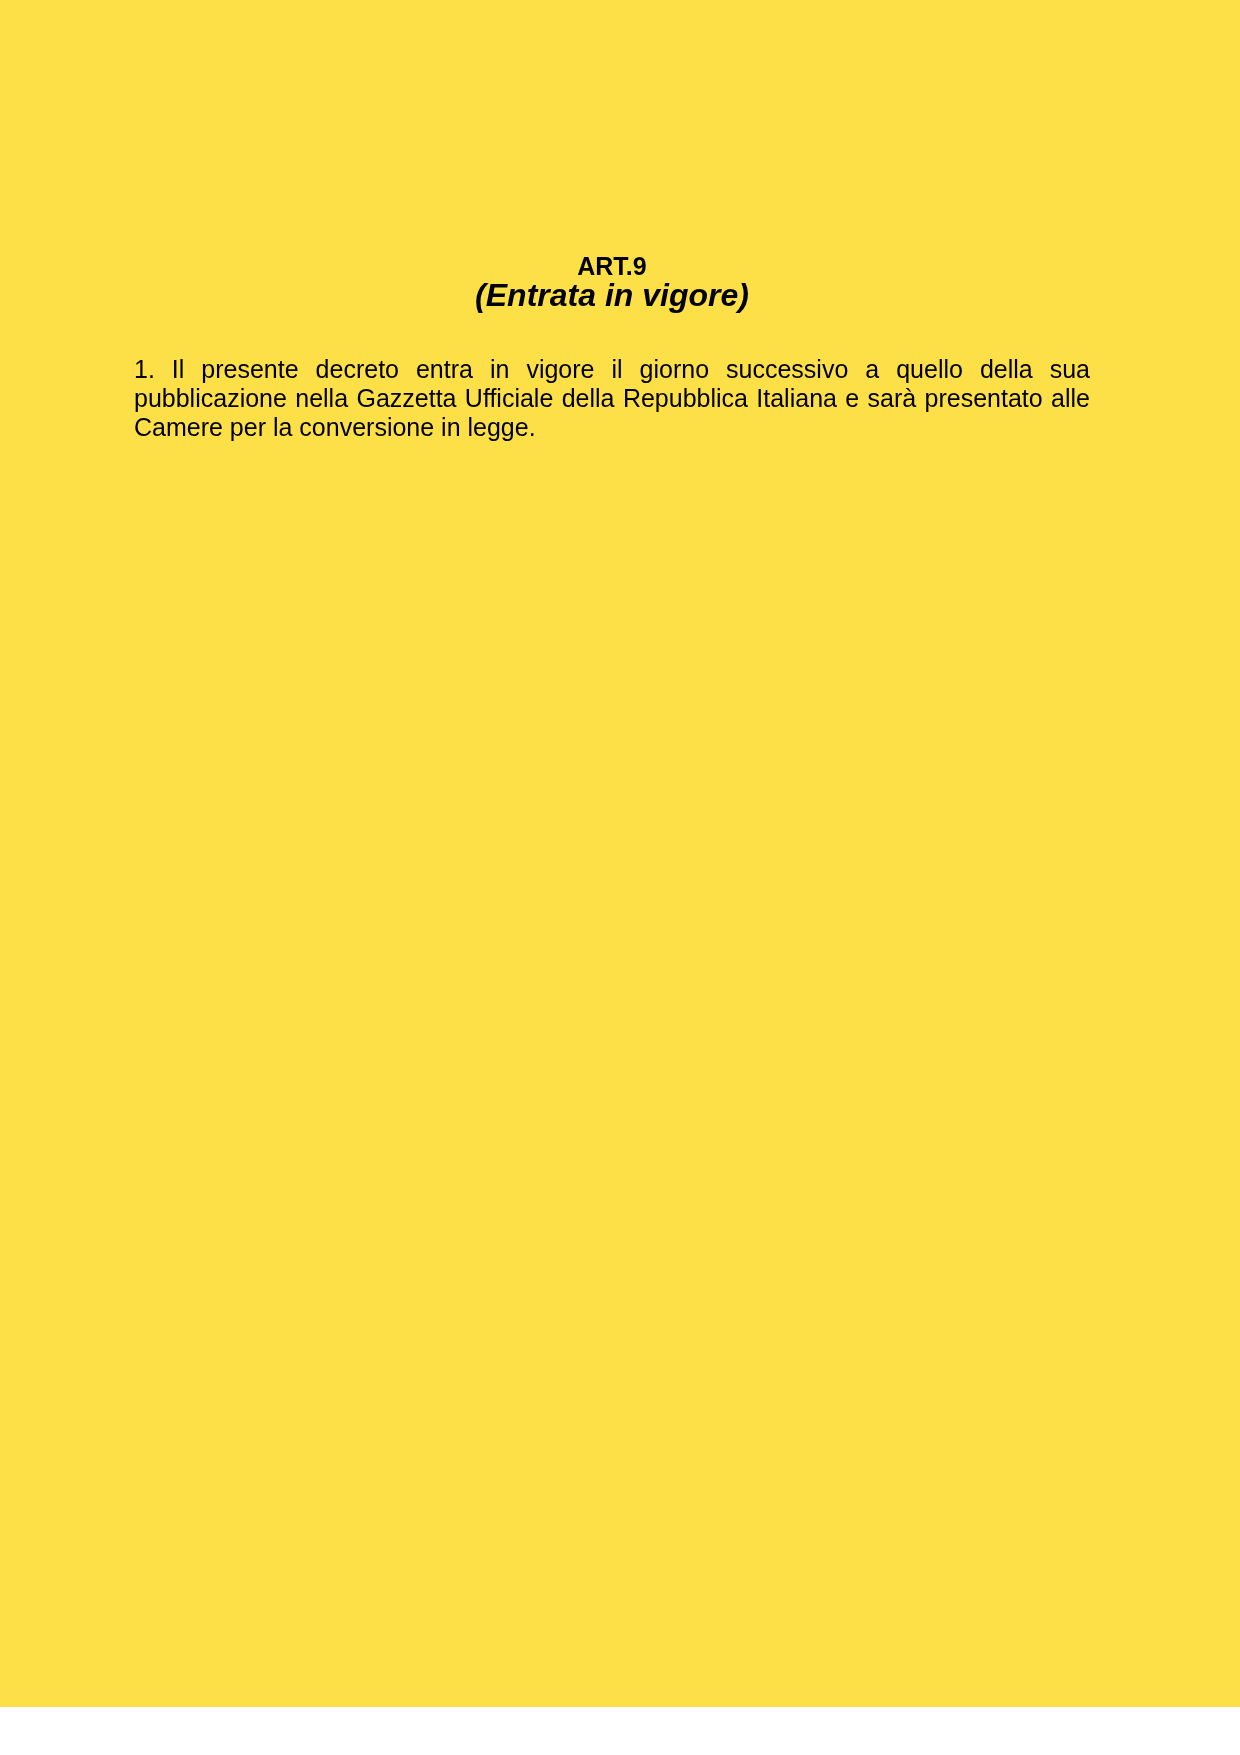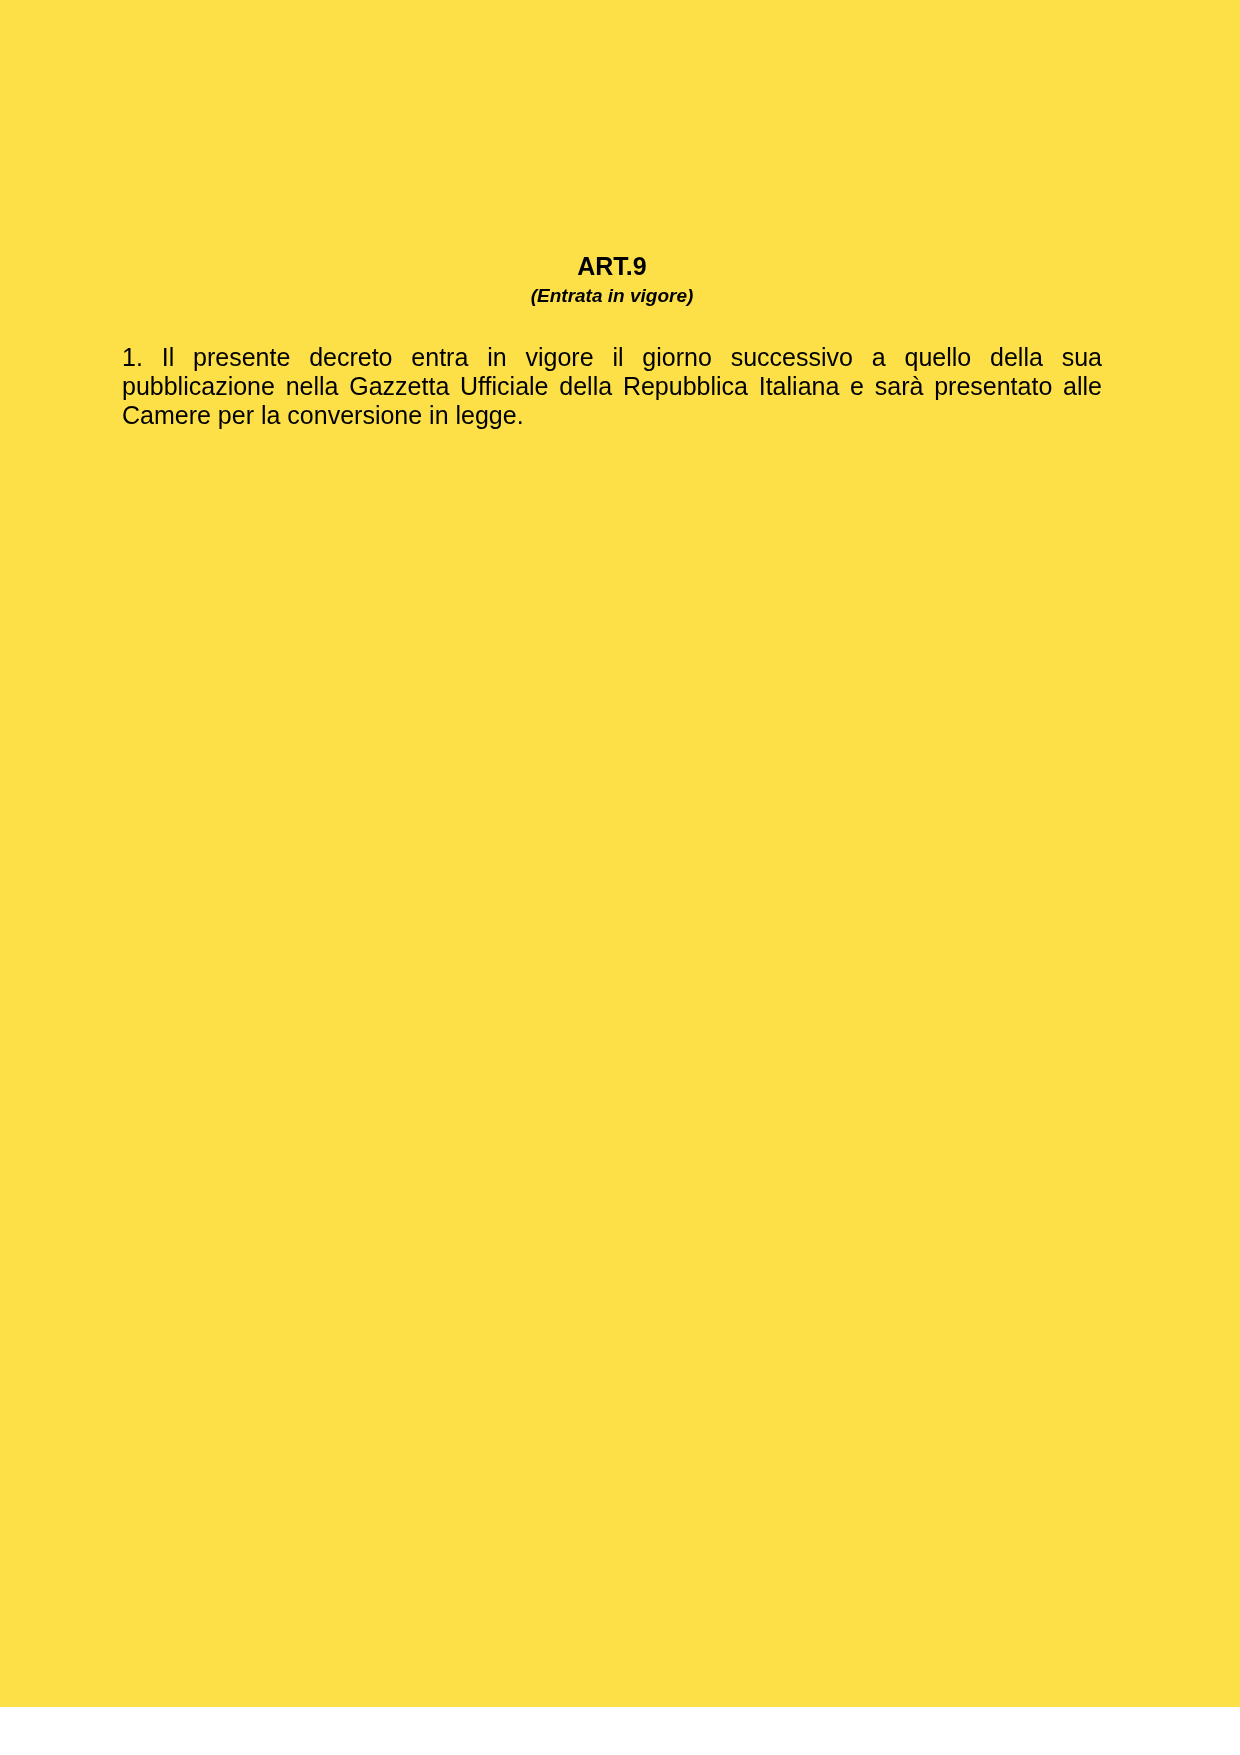--- a/index.html
+++ b/index.html
@@ -22,31 +22,31 @@
   }
   .article-heading {
     margin: 0;
     font-size: 25px;
     line-height: 29px;
     font-weight: bold;
     text-align: center;
   }
   .article-subtitle {
     margin: 0;
-    font-size: 19px;
+    font-size: 32px;
     line-height: 29px;
     font-weight: bold;
     font-style: italic;
     text-align: center;
   }
   .spacer-line {
     height: 29px;
   }
   .body-paragraph {
-    margin: 4px;
+    margin: 16px;
     text-align: justify;
   }
   .paragraph-gap {
     height: 71px;
   }
 </style>
 </head>
 <body>
 
 <div class="page">

